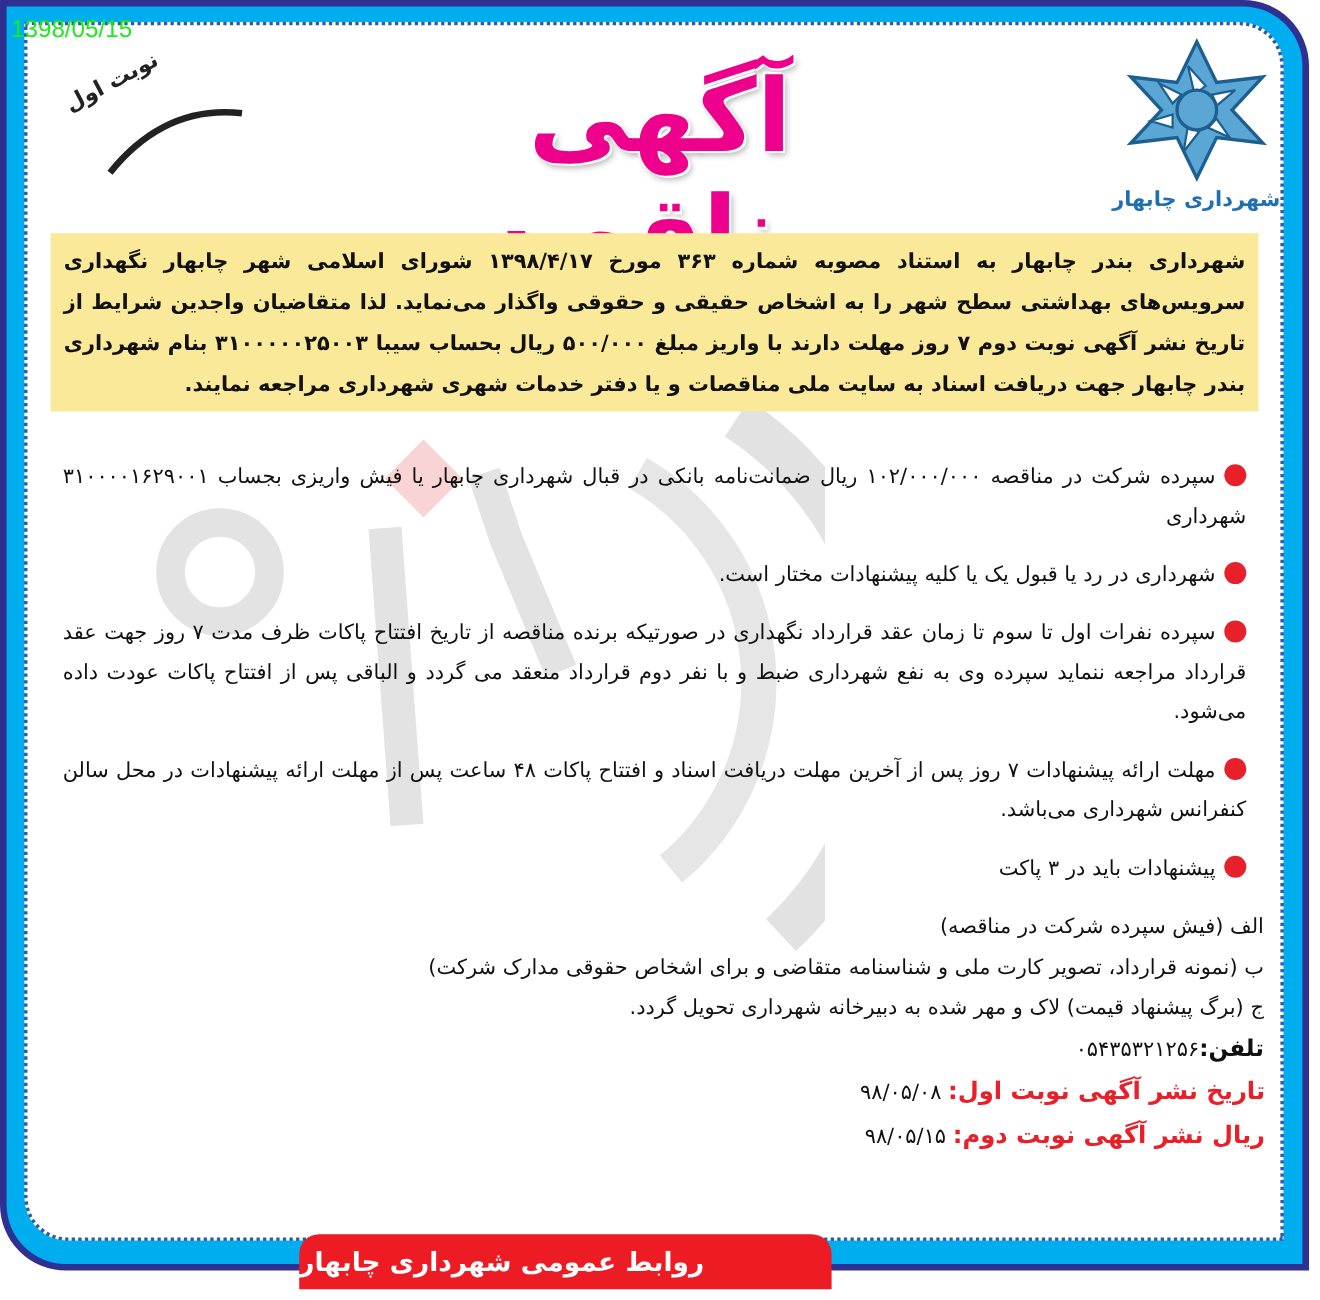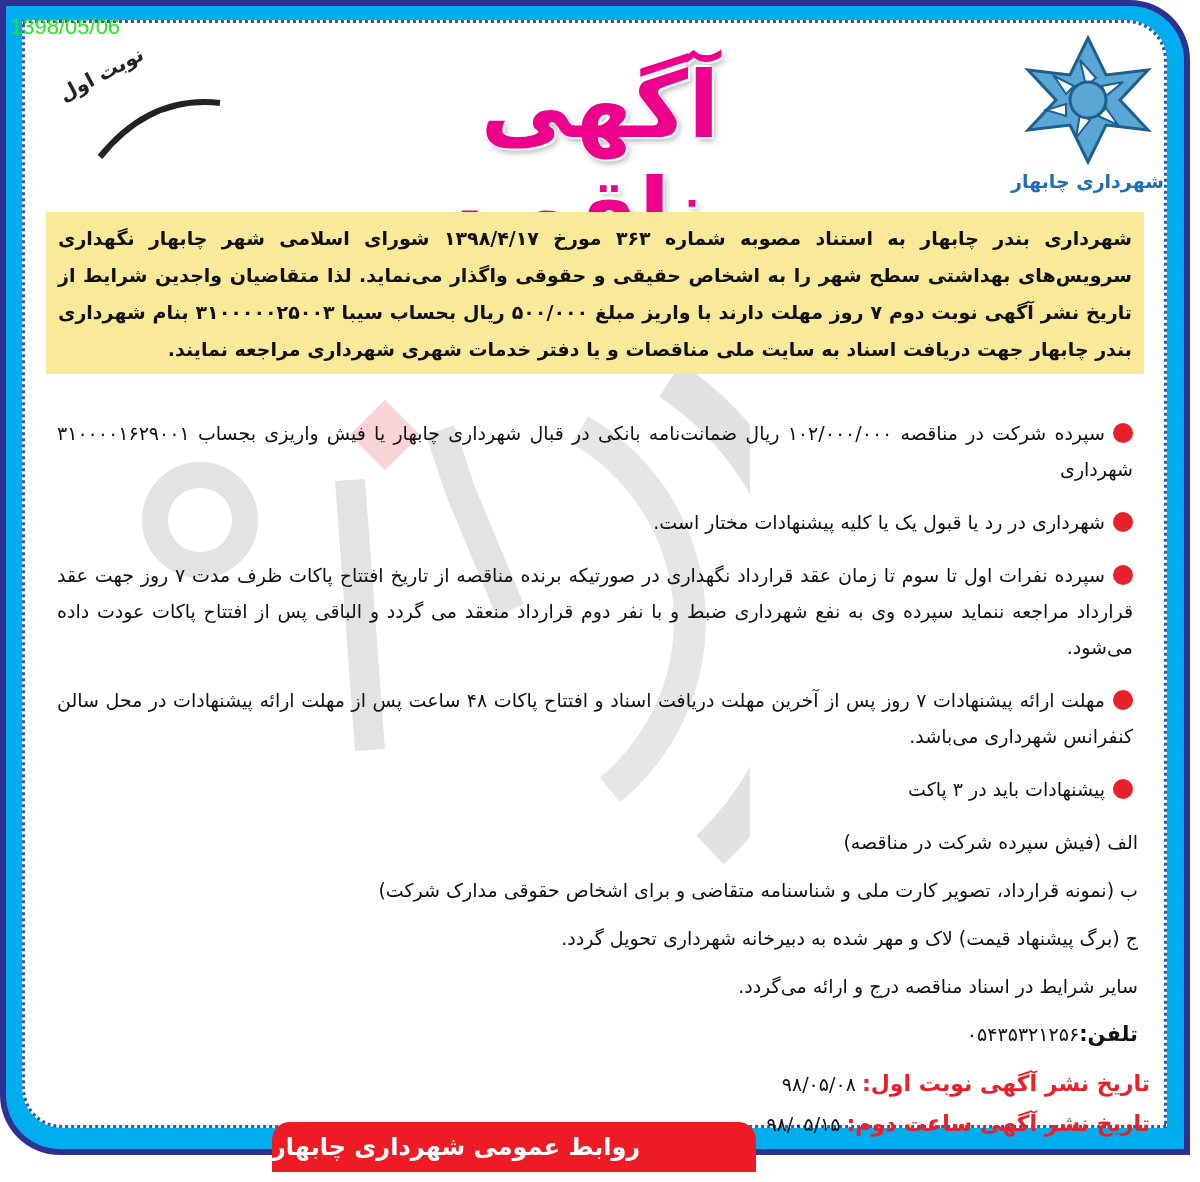--- a/index.html
+++ b/index.html
@@ -55,38 +55,38 @@
     }
     .content {
       position: absolute; left: 40px; top: 398px; width: 1110px; direction: rtl; z-index: 3;
       font-size: 19px; color: #111; line-height: 36px;
     }
     .bullet-item { margin: 17px; text-align: justify; }
     .dot {
       display: inline-block; width: 20px; height: 20px; background: #e8202a; border-radius: 50%;
       vertical-align: -3px; margin-left: 8px;
     }
-    .plain-line { margin: 12px; }
+    .plain-line { margin: 1px; }
     .label-bold { font-weight: bold; font-size: 21px; }
     .red-bold { color: #e8202a; font-weight: bold; font-size: 22px; }
     .date-line { margin: 0; line-height: 40px; }
     .footer-banner {
       position: absolute; left: 272px; top: 1122px; width: 484px; height: 50px;
       background: #ed1c24; border-radius: 18px 18px 0 0; z-index: 4;
       color: #fff; font-weight: bold; font-size: 24px; text-align: left; line-height: 50px; direction: rtl;
     }
   </style>
 </head>
 <body>
 
 <div class="frame-outer"></div>
 <div class="frame-cyan"></div>
 <div class="frame-inner"></div>
 
-<div class="date-stamp">1398/05/06</div>
+<div class="date-stamp">1398/05/15</div>
 
 <svg class="watermark" viewBox="0 0 640 500">
   <path d="M560 10 A300 300 0 0 1 600 480" stroke="#e2e2e2" stroke-width="40" fill="none"></path>
   <path d="M470 60 A220 220 0 0 1 500 420" stroke="#e6e6e6" stroke-width="32" fill="none"></path>
   <circle cx="90" cy="150" r="45" stroke="#e3e3e3" stroke-width="26" fill="none"></circle>
   <path d="M240 110 L260 380" stroke="#e3e3e3" stroke-width="30" fill="none"></path>
   <path d="M330 60 L350 120 L400 240" stroke="#e3e3e3" stroke-width="30" fill="none"></path>
   <rect x="250" y="40" width="50" height="50" fill="#f9d4d4" transform="rotate(45 275 65)"></rect>
 </svg>
 
@@ -121,19 +121,18 @@
 
 <div class="content">
   <p class="bullet-item"><span class="dot"></span><span>سپرده شرکت در مناقصه ۱۰۲/۰۰۰/۰۰۰ ریال ضمانت‌نامه بانکی در قبال شهرداری چابهار یا فیش واریزی بجساب ۳۱۰۰۰۰۱۶۲۹۰۰۱ شهرداری</span></p>
   <p class="bullet-item"><span class="dot"></span><span>شهرداری در رد یا قبول یک یا کلیه پیشنهادات مختار است.</span></p>
   <p class="bullet-item"><span class="dot"></span><span>سپرده نفرات اول تا سوم تا زمان عقد قرارداد نگهداری در صورتیکه برنده مناقصه از تاریخ افتتاح پاکات ظرف مدت ۷ روز جهت عقد قرارداد مراجعه ننماید سپرده وی به نفع شهرداری ضبط و با نفر دوم قرارداد منعقد می گردد و الباقی پس از افتتاح پاکات عودت داده می‌شود.</span></p>
   <p class="bullet-item"><span class="dot"></span><span>مهلت ارائه پیشنهادات ۷ روز پس از آخرین مهلت دریافت اسناد و افتتاح پاکات ۴۸ ساعت پس از مهلت ارائه پیشنهادات در محل سالن کنفرانس شهرداری می‌باشد.</span></p>
   <p class="bullet-item"><span class="dot"></span><span>پیشنهادات باید در ۳ پاکت</span></p>
   <p class="plain-line">الف (فیش سپرده شرکت در مناقصه)</p>
   <p class="plain-line">ب (نمونه قرارداد، تصویر کارت ملی و شناسنامه متقاضی و برای اشخاص حقوقی مدارک شرکت)</p>
   <p class="plain-line">ج (برگ پیشنهاد قیمت) لاک و مهر شده به دبیرخانه شهرداری تحویل گردد.</p>
-  <p class="plain-line">سایر شرایط در اسناد مناقصه درج و ارائه می‌گردد.</p>
   <p class="plain-line"><span class="label-bold">تلفن:</span><span>۰۵۴۳۵۳۲۱۲۵۶</span></p>
   <p class="date-line"><span class="red-bold">تاریخ نشر آگهی نوبت اول:</span> <span>۹۸/۰۵/۰۸</span></p>
-  <p class="date-line"><span class="red-bold">تاریخ نشر آگهی ساعت دوم:</span> <span>۹۸/۰۵/۱۵</span></p>
+  <p class="date-line"><span class="red-bold">ریال نشر آگهی نوبت دوم:</span> <span>۹۸/۰۵/۱۵</span></p>
 </div>
 
 <div class="footer-banner">روابط عمومی شهرداری چابهار</div>
 
 </body></html>

